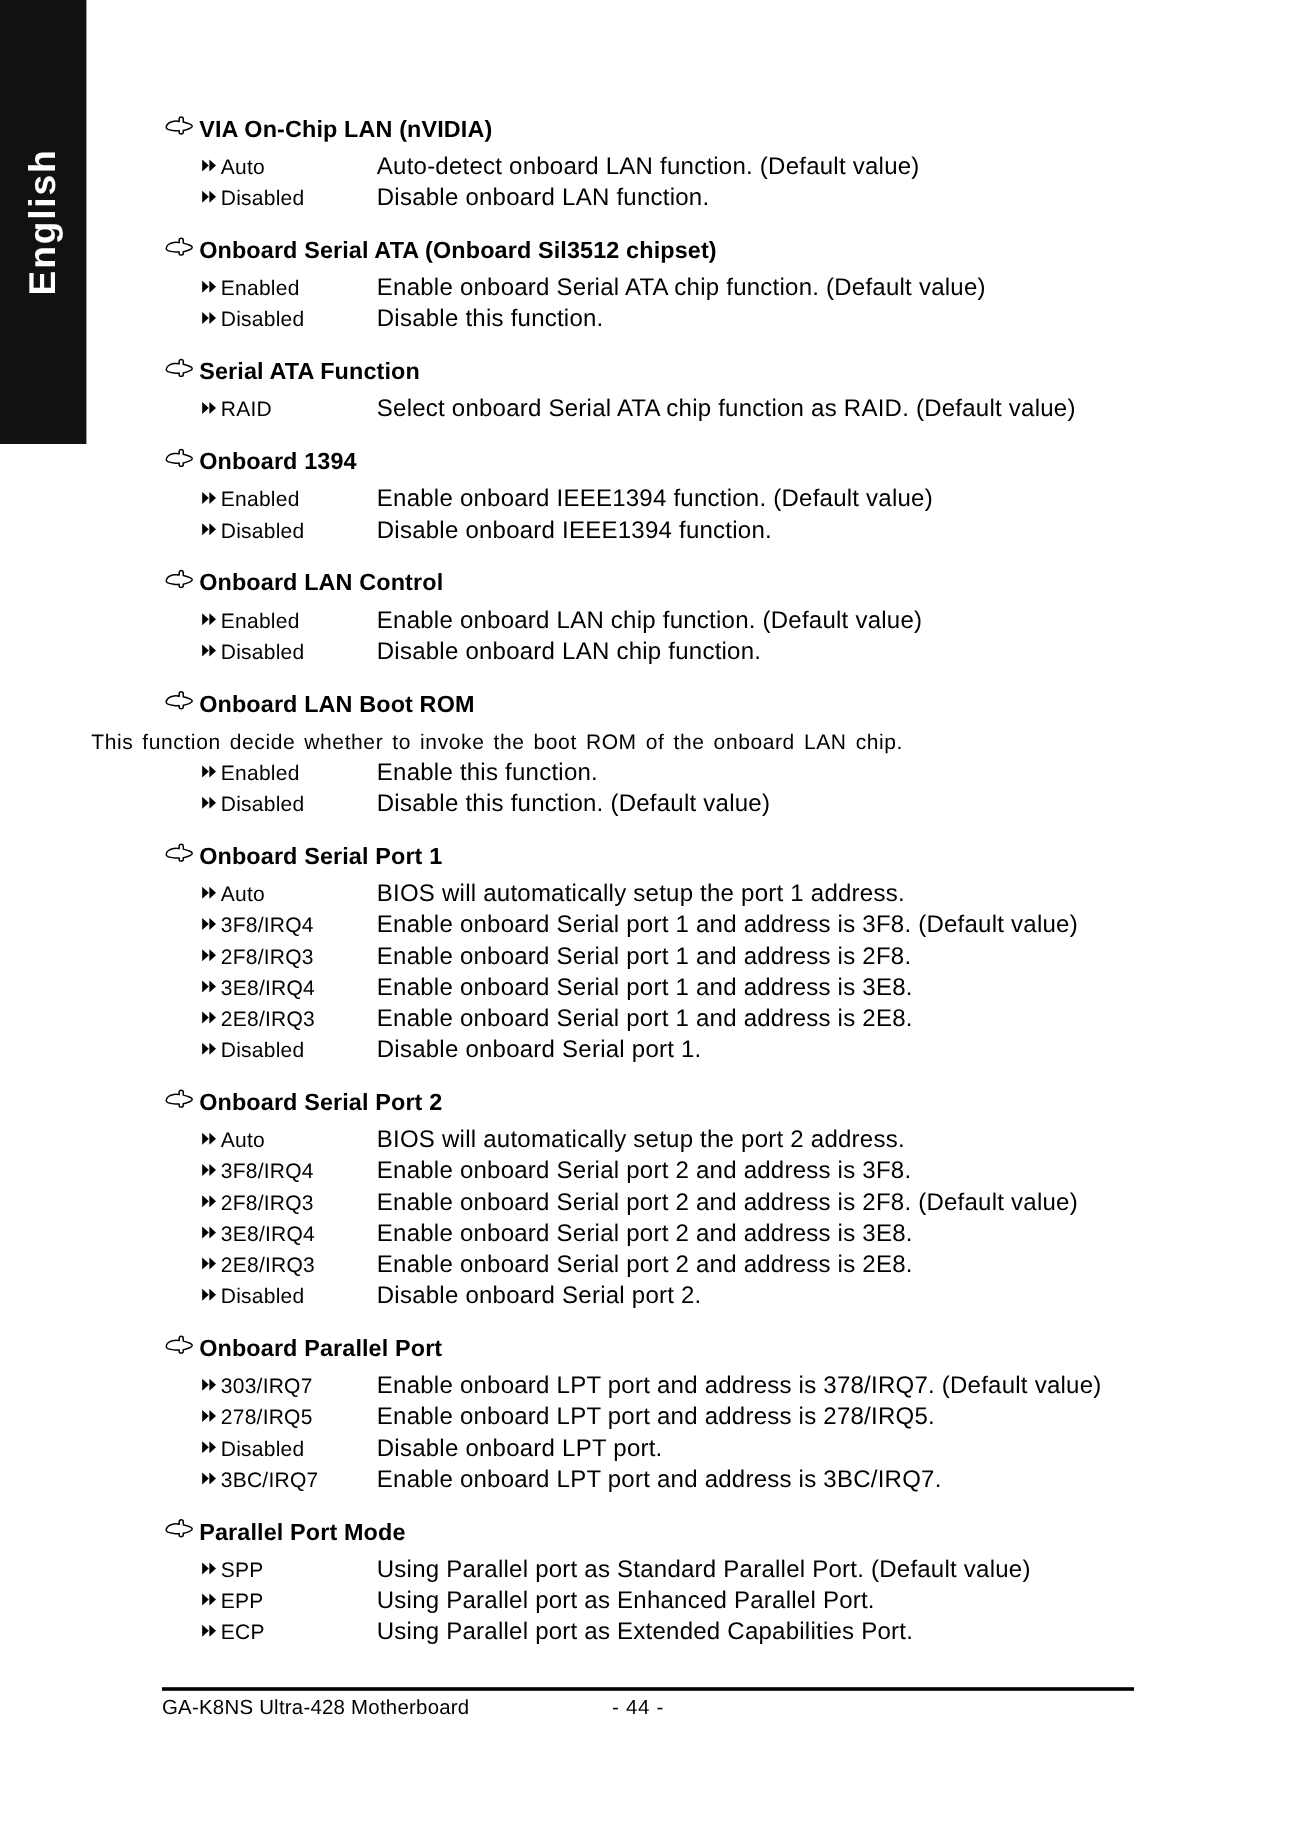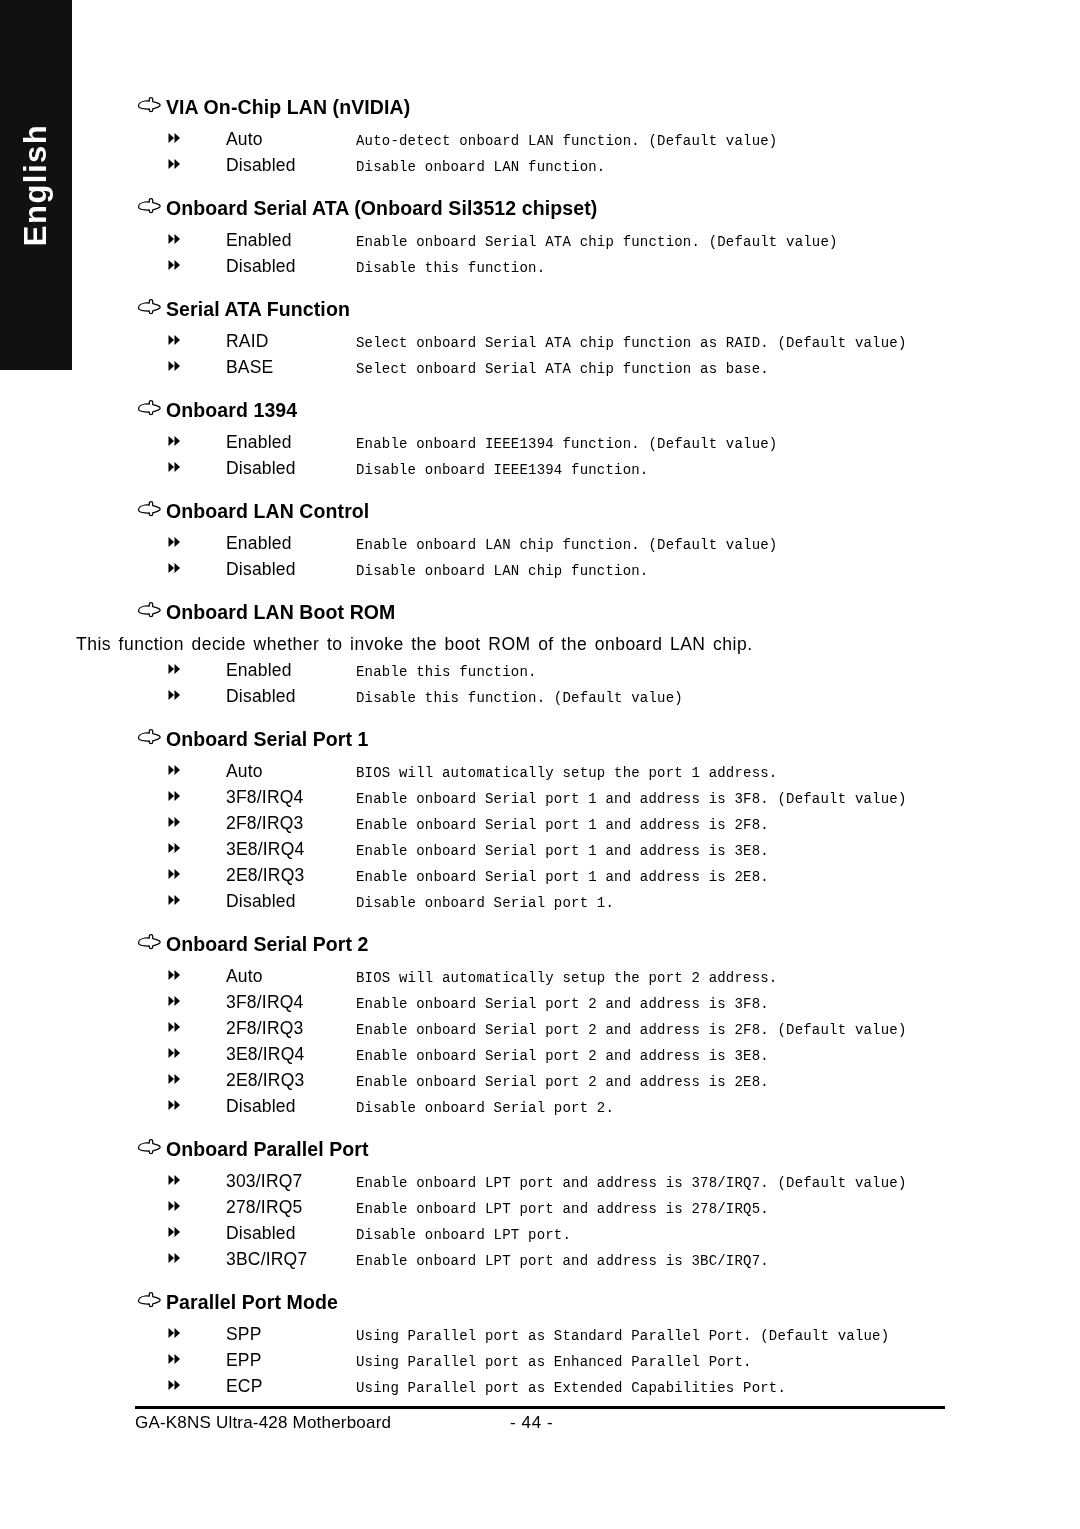--- a/index.html
+++ b/index.html
@@ -108,27 +108,25 @@
     position: relative;
     top: -1px;
   }
   .opt-bullet svg { display: block; }
   .opt-label {
     flex: 0 0 130px;
     width: 130px;
     font-size: 17.5px;
     white-space: nowrap;
     letter-spacing: 0.2px;
-    margin-left: 42px;
   }
   .opt-desc {
-    font-size: 14px;
+    font-size: 20px;
     white-space: nowrap;
     letter-spacing: 0.2px;
-    font-family: Liberation Mono, monospace;
   }
 
   
   .footer {
     position: absolute;
     left: 135px;
     top: 1406px;
     width: 810px;
   }
   .footer-rule {
@@ -238,30 +236,20 @@
       <div class="option-row">
         <span class="opt-bullet">
           <svg width="14" height="12" viewBox="0 0 14 12" xmlns="http://www.w3.org/2000/svg">
             <path d="M0.5 1 L6 6 L0.5 11 Z" fill="#000000"></path>
             <path d="M6.5 1 L12 6 L6.5 11 Z" fill="#000000"></path>
           </svg>
         </span>
         <span class="opt-label">RAID</span>
         <span class="opt-desc">Select onboard Serial ATA chip function as RAID. (Default value)</span>
       </div>
-      <div class="option-row">
-        <span class="opt-bullet">
-          <svg width="14" height="12" viewBox="0 0 14 12" xmlns="http://www.w3.org/2000/svg">
-            <path d="M0.5 1 L6 6 L0.5 11 Z" fill="#000000"></path>
-            <path d="M6.5 1 L12 6 L6.5 11 Z" fill="#000000"></path>
-          </svg>
-        </span>
-        <span class="opt-label">BASE</span>
-        <span class="opt-desc">Select onboard Serial ATA chip function as base.</span>
-      </div>
     </div>
     <div class="section">
       <div class="section-heading">
         <span class="hand-icon">
           <svg width="26" height="18" viewBox="0 0 26 18" xmlns="http://www.w3.org/2000/svg">
             <path d="M2.5 11.2 C2.5 8.6 5.2 6.4 9.0 6.0 C10.6 5.8 12.1 5.9 13.3 6.2 L13.3 4.2 C13.3 3.2 14.0 2.5 15.0 2.5 C16.0 2.5 16.7 3.2 16.7 4.2 L16.7 6.6 C18.6 7.0 20.6 7.6 22.3 8.4 C23.6 9.0 24.2 9.6 24.2 10.2 C24.2 10.9 23.4 11.5 22.0 12.1 C20.2 12.9 18.3 13.5 16.7 13.8 L16.7 15.0 C16.7 15.9 16.0 16.6 15.0 16.6 C14.0 16.6 13.3 15.9 13.3 15.0 L13.3 13.9 C11.9 14.1 10.4 14.1 9.0 13.9 C5.2 13.4 2.5 12.5 2.5 11.2 Z" fill="none" stroke="#000000" stroke-width="1.25" stroke-linejoin="round"></path>
           </svg>
         </span>
         <span class="section-title">Onboard 1394</span>
       </div>

